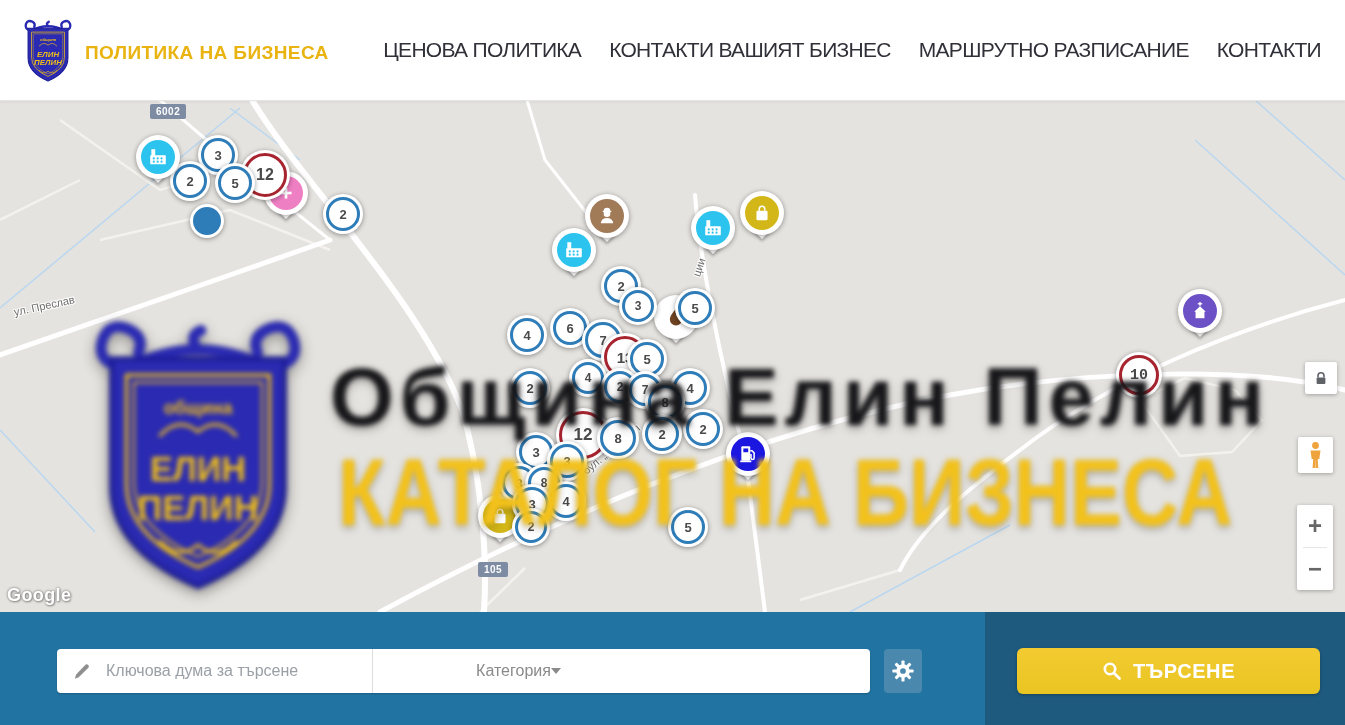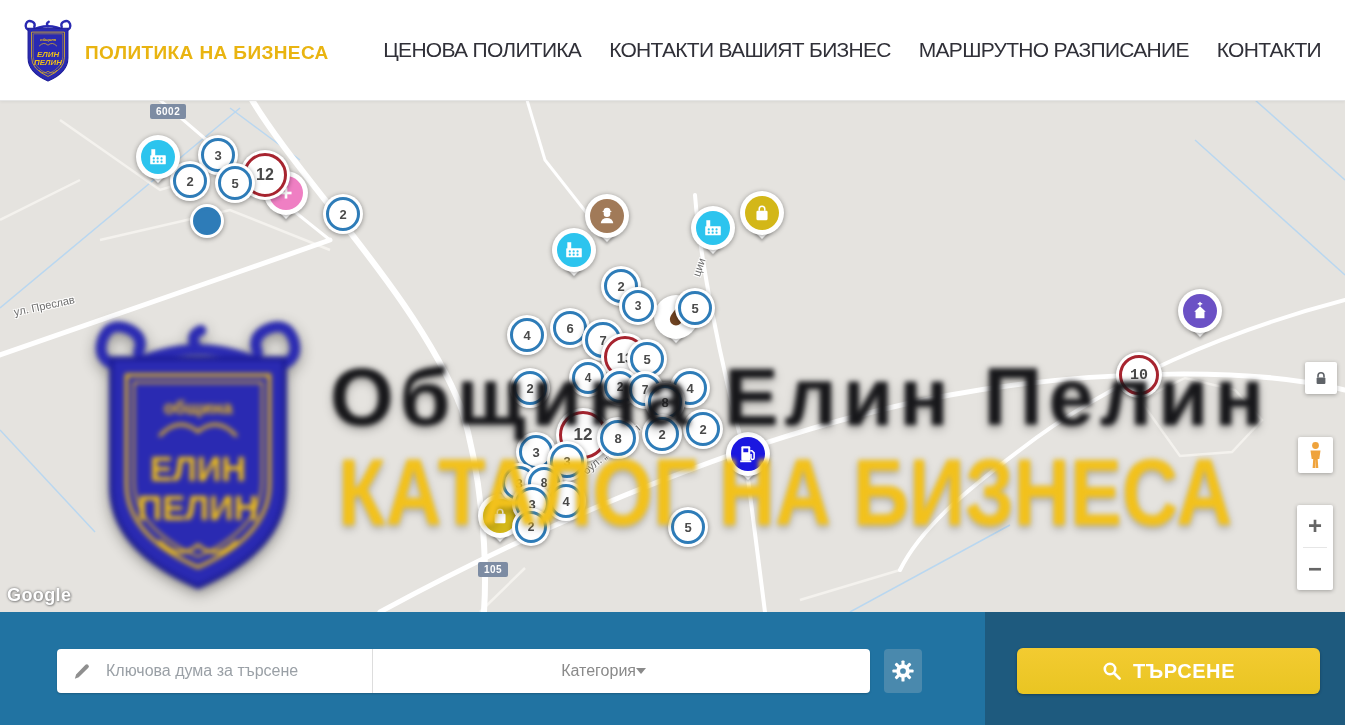--- a/index.html
+++ b/index.html
@@ -72,21 +72,21 @@
 
   
   .search-panel{position:absolute;left:0;top:612px;width:1345px;height:113px;background:#2173a2;z-index:40;}
   .sp-right{position:absolute;right:0;top:0;width:360px;height:113px;background:#1e5a7e;}
   .search-bar{position:absolute;left:57px;top:37px;width:813px;height:44px;background:#fff;border-radius:4px;
               display:flex;box-shadow:0 1px 2px rgba(0,0,0,.2);}
   .sb-keyword{width:300px;display:flex;align-items:center;padding-left:15px;gap:13px;}
   .sb-keyword input{border:none;outline:none;font-size:16px;color:#555;width:240px;background:transparent;
                     font-family:"Liberation Sans",sans-serif;}
   .sb-keyword input::placeholder{color:#9aa0a6;}
-  .sb-select{display:flex;align-items:center;justify-content:flex-end;padding:0 18px;
+  .sb-select{display:flex;align-items:center;justify-content:center;padding:0 18px;
              border-left:1px solid #ddd;font-size:16px;color:#8a8a8a;cursor:pointer;}
   .sb-cat{width:255px;}
   .sb-loc{width:258px;}
   .caret{width:0;height:0;border-left:5px solid transparent;border-right:5px solid transparent;
          border-top:6px solid #8a8a8a;}
   .gear-btn{position:absolute;left:884px;top:37px;width:38px;height:44px;background:#4a89ad;border-radius:4px;
             display:flex;align-items:center;justify-content:center;cursor:pointer;}
   .search-btn{position:absolute;left:1017px;top:36px;width:303px;height:46px;border-radius:6px;
               background:linear-gradient(#f3cb31,#e9c522);display:flex;align-items:center;justify-content:center;
               gap:11px;color:#fff;font-weight:bold;font-size:20px;letter-spacing:.6px;cursor:pointer;

